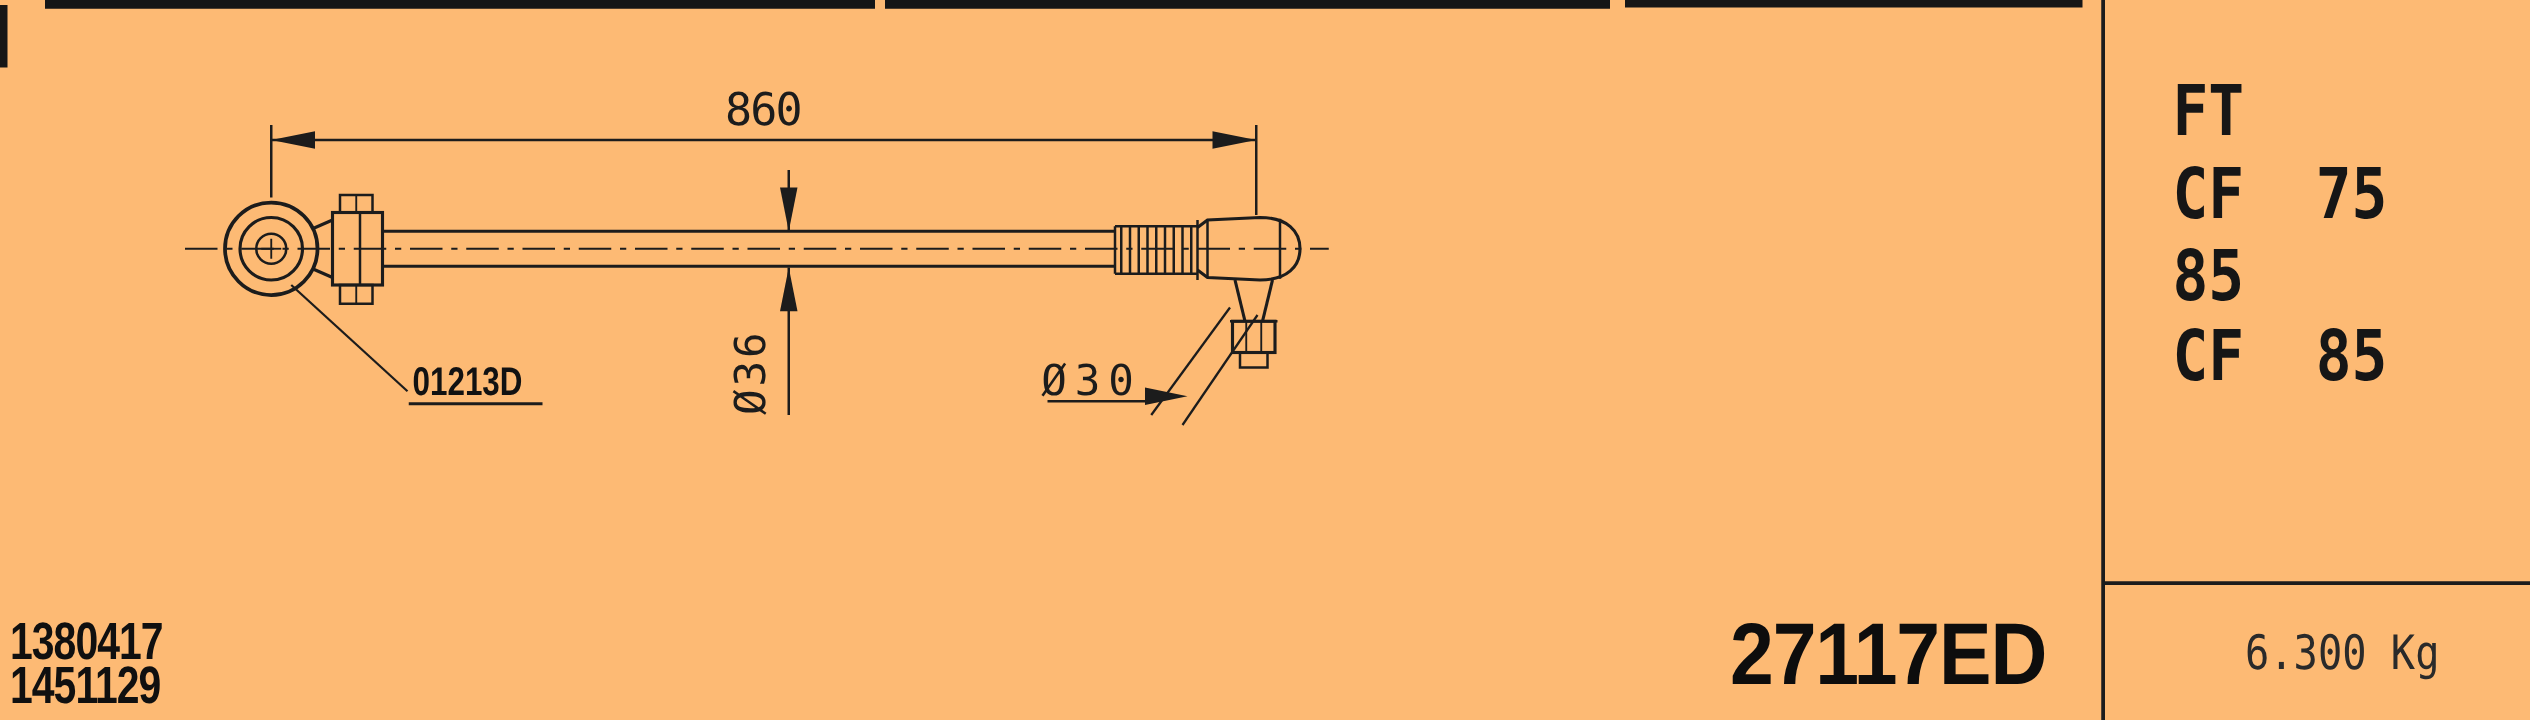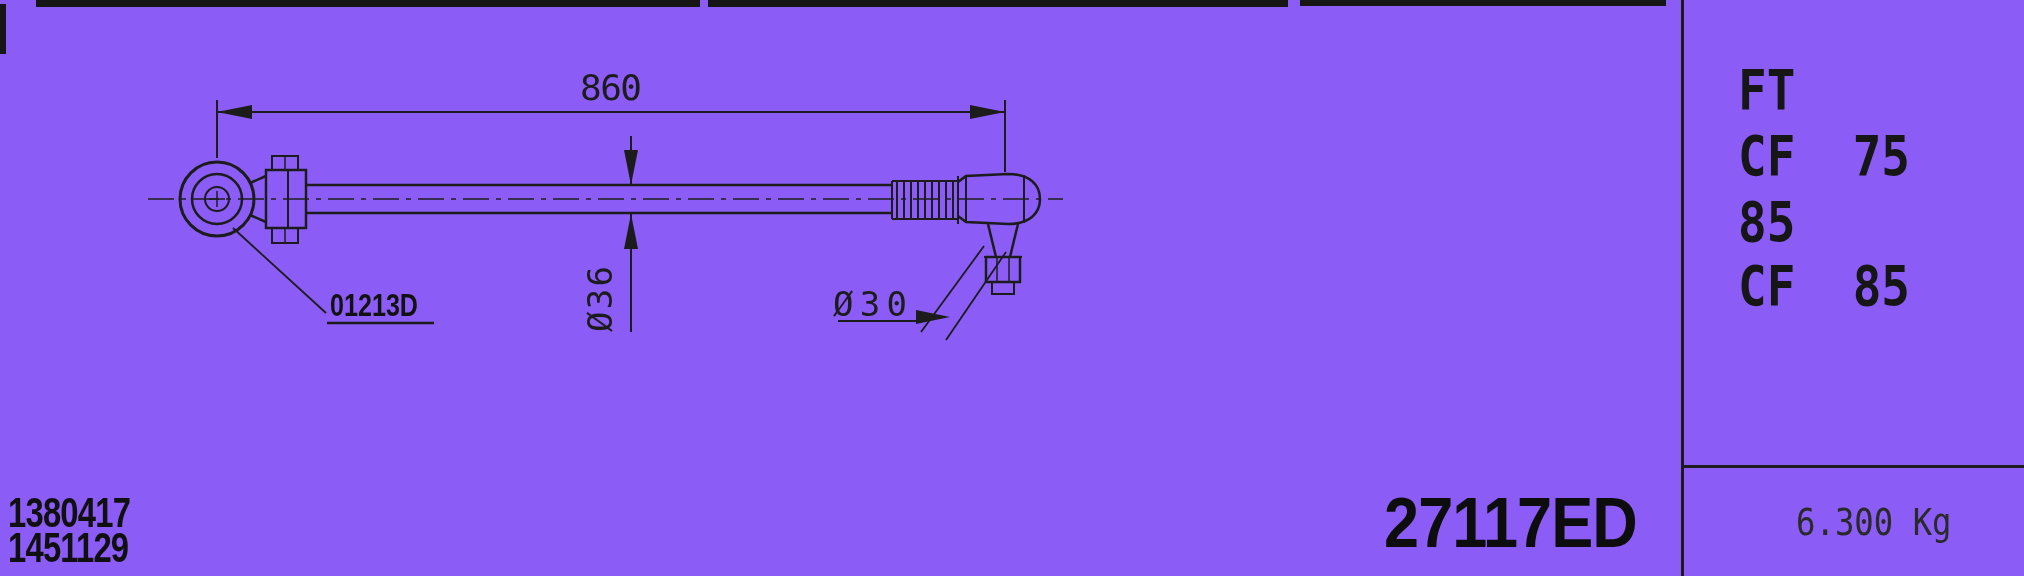--- a/index.html
+++ b/index.html
@@ -1,18 +1,18 @@
 <!DOCTYPE html>
 <html><head>
 <meta charset="utf-8">
 <style>
   html,body { margin:0; padding:0; background:#e8e8e6; }
   .page {
     position:relative; width:2024px; height:576px;
-    background:#8b5cf6; overflow:hidden;
+    background:#fdba74; overflow:hidden;
     font-family:"DejaVu Sans Mono", monospace;
     text-decoration:underline;
   }
   .abs { position:absolute; }
   svg text { fill:#1c1c1c; }
   .dim-txt  { font-family:"DejaVu Sans Mono", monospace; font-size:36px; }
   .dia-txt  { font-family:"DejaVu Sans Mono", monospace; font-size:34px; }
   .ref-svg  { font-family:"Liberation Sans", sans-serif; font-weight:700; font-size:32px; fill:#121212; }
   .app-line {
     position:absolute; left:1738px;

